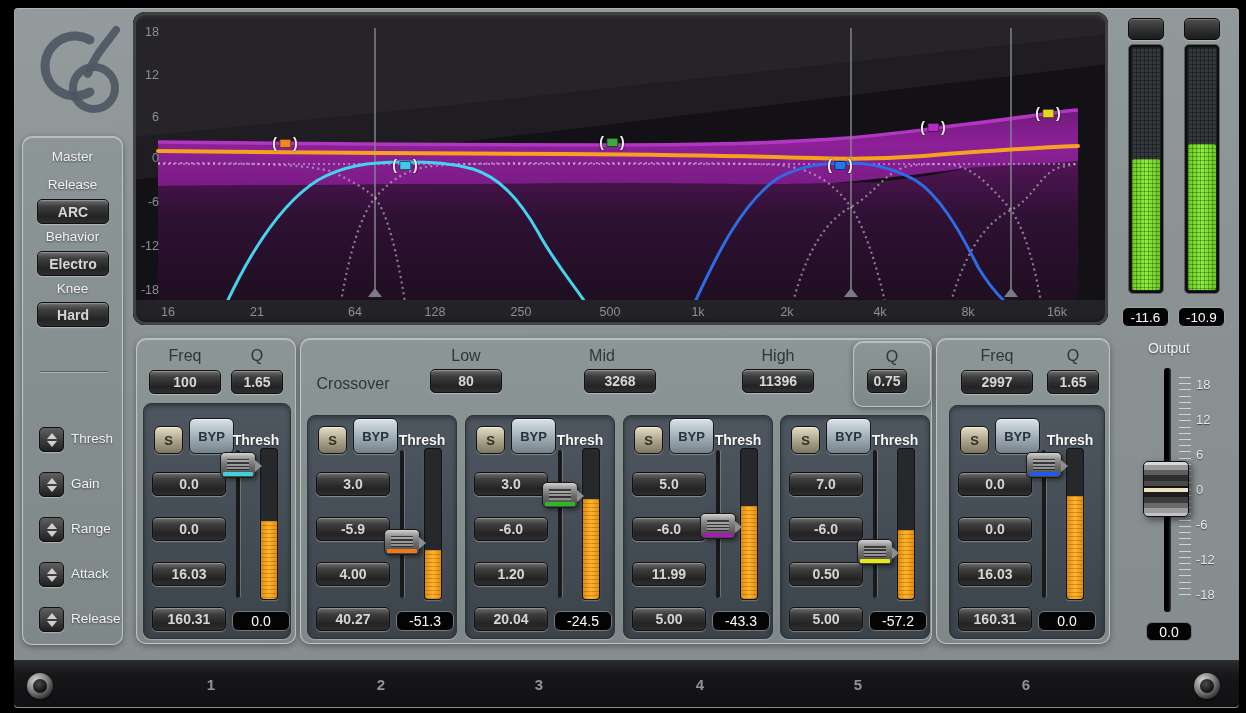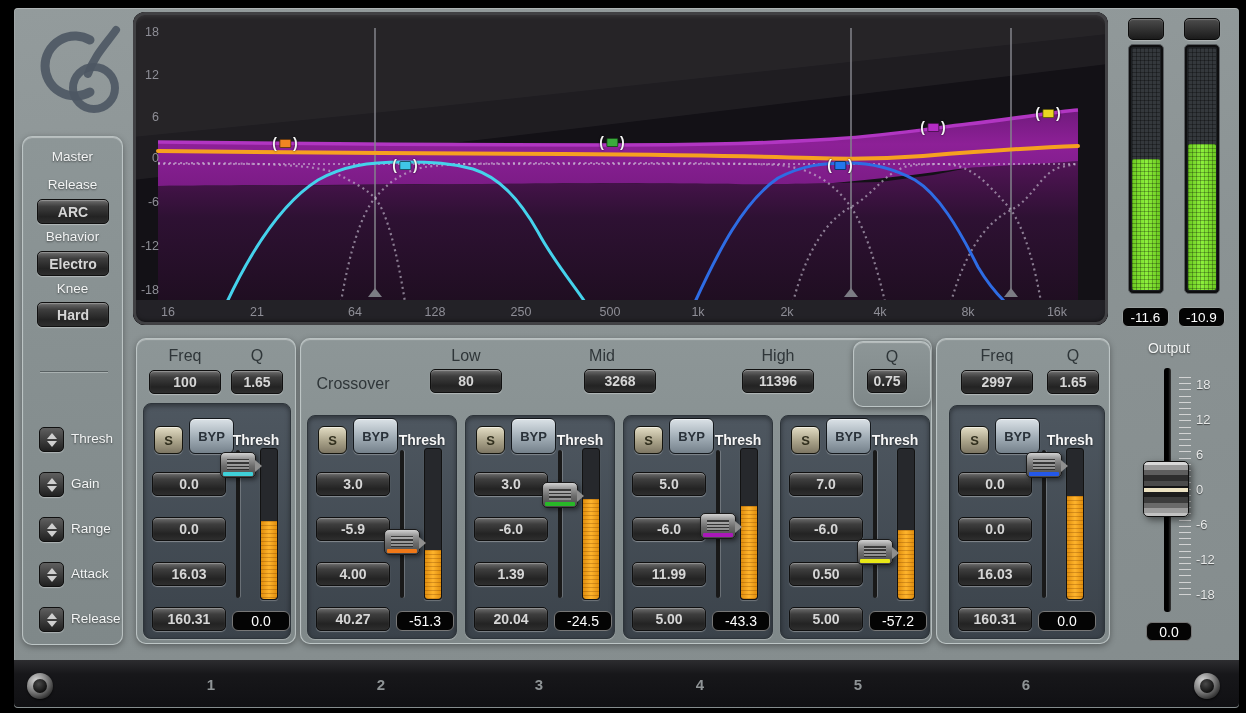--- a/index.html
+++ b/index.html
@@ -334,21 +334,21 @@
       </div>
     <div class="readout band-readout row4">-51.3</div>
   </div>
 
   <div class="inner" style="left:164px;top:76px;width:150px;height:224px;">
     <button class="s-btn">S</button>
     <button class="byp-btn">BYP</button>
     <div class="thresh-lbl">Thresh</div>
     <button class="val-btn band-val row1">3.0</button>
     <button class="val-btn band-val row2">-6.0</button>
-    <button class="val-btn band-val row3">1.39</button>
+    <button class="val-btn band-val row3">1.20</button>
     <button class="val-btn band-val row4">20.04</button>
     <div class="slider-zone">
       <div class="slider-track"></div>
       <div class="slider-cap" style="top: 32px;">
           <div class="grooves"></div>
           <div class="stripe" style="background: rgb(40, 184, 40);"></div>
           <div class="arrow"></div>
         </div>
     </div>
     <div class="band-meter">

